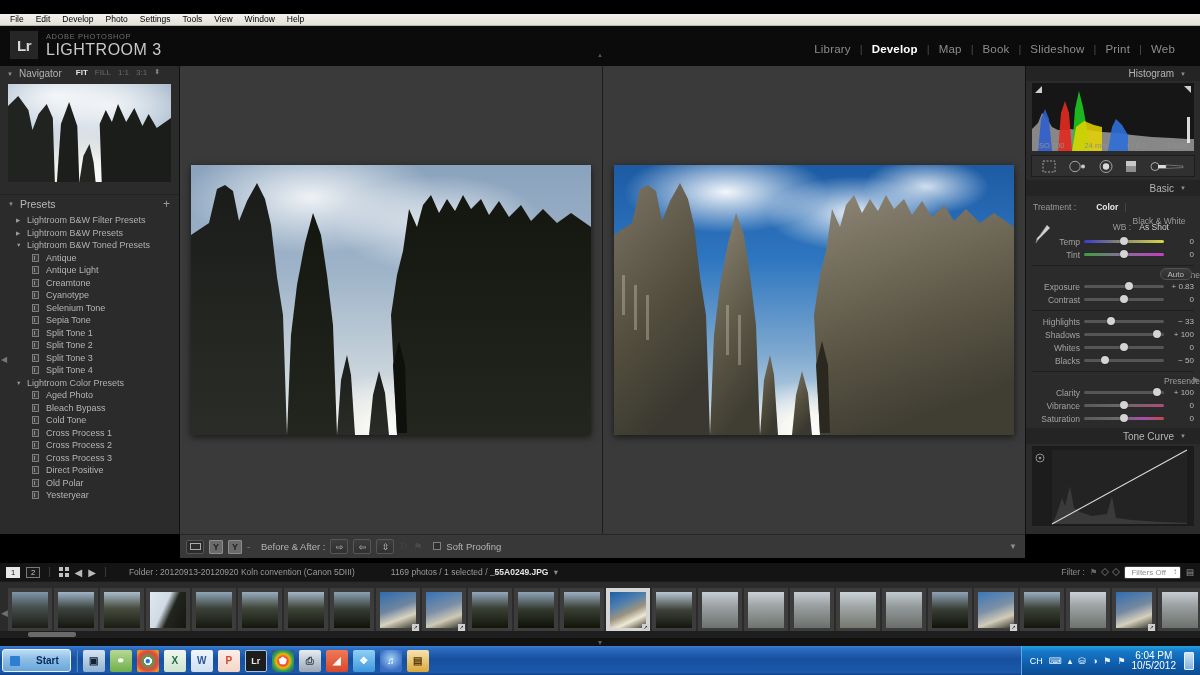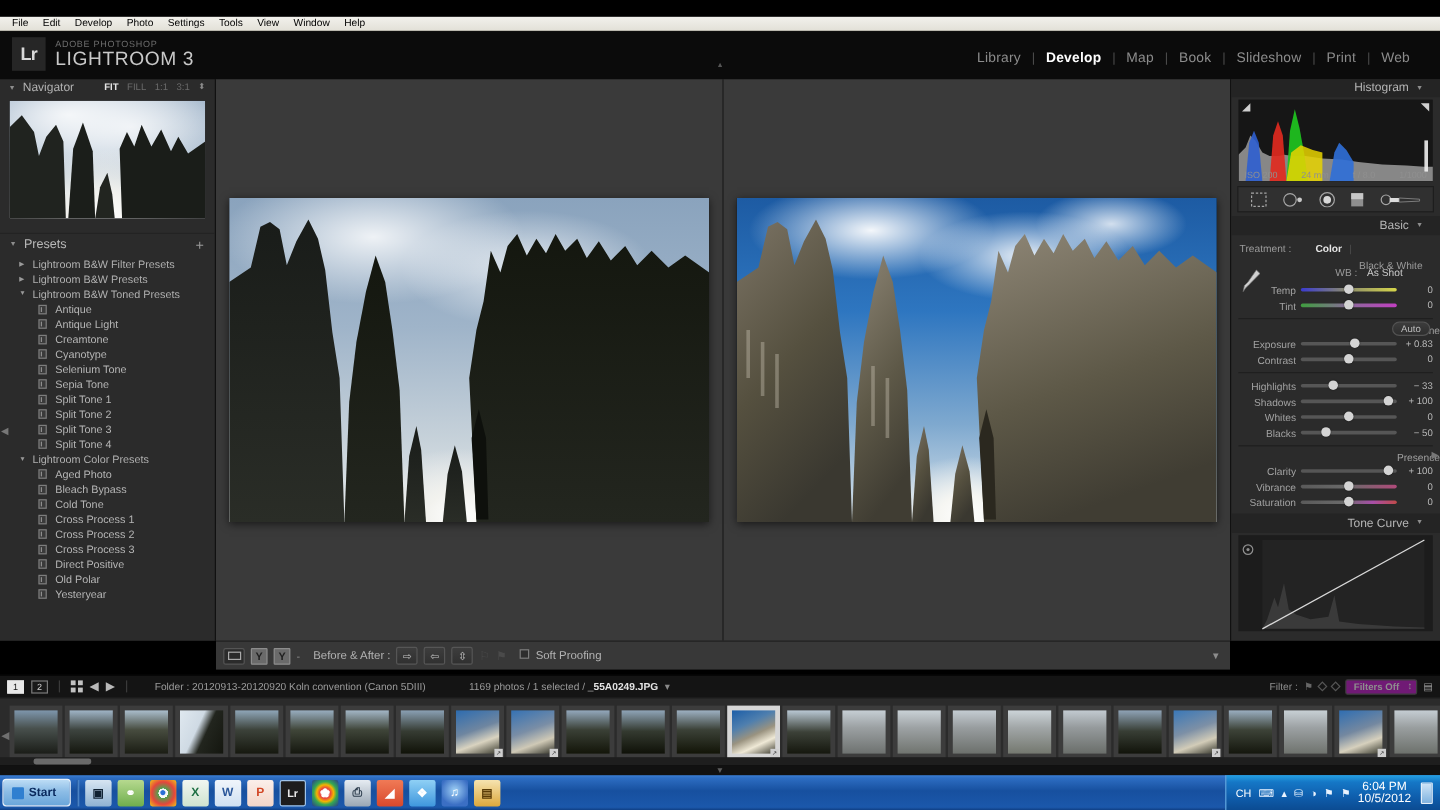--- a/index.html
+++ b/index.html
@@ -69,21 +69,21 @@
   
   .left-panel {
     position:absolute; left:0; top:66px; width:180px; height:468px;
     background:#2b2b2b; border-right:1px solid #111;
   }
   .panel-hdr {
     height:15px; display:flex; align-items:center; padding:0 7px;
     color:#b2b2b2; font-size:10px; position:relative;
   }
   .tri { font-size:6px; color:#8d8d8d; margin-right:6px; }
-  .nav-modes { position:absolute; right:8px; top:2px; display:flex; align-items:flex-start; gap:7px;}
+  .nav-modes { position:absolute; right:19px; top:2px; display:flex; align-items:flex-start; gap:7px;}
   .nav-modes span { font-size:8px; color:#6a6a6a; }
   .nav-modes span.on { color:#e4e4e4; font-weight:bold; }
   .nav-modes .updown { font-size:7px; color:#8a8a8a; }
 
   .nav-img {
     margin:3px 8px 0 8px; height:98px; background:#1b1b1b; overflow:hidden; position:relative;
   }
   .nav-scene { position:absolute; inset:0; }
 
   .presets-hdr {
@@ -269,22 +269,22 @@
   .fs-vbar { width:1px;height:10px;background:#3a3a3a; margin:0 3px;}
   .grid-ico { display:grid; grid-template-columns:repeat(2,4px); grid-gap:1.5px;}
   .grid-ico i { width:4px;height:4px;background:#c2c2c2; display:block;}
   .arr { color:#b9b9b9; font-size:10px; }
   .fs-info { color:#9a9a9a; font-size:8.5px; margin-left:14px; }
   .fs-count { color:#9a9a9a; font-size:8.5px; margin-left:30px; }
   .fs-count b { color:#e4e4e4; }
   .fs-filter { margin-left:auto; display:flex; align-items:center; gap:5px; color:#8e8e8e; font-size:8.5px;}
   .diamond { width:6px;height:6px;border:1px solid #555; transform:rotate(45deg);}
   .filter-sel {
-    background:#701a75; border:1px solid #3d3d3d; color:#8e8e8e; font-size:8px;
-    padding:1px 14px 1px 6px; position:relative; border-radius:2px;font-weight:bold;
+    background:#ffffff; border:1px solid #3d3d3d; color:#8e8e8e; font-size:8px;
+    padding:1px 14px 1px 6px; position:relative; border-radius:2px;
   }
   .filter-sel:after{content:"\2195";position:absolute;right:3px;top:0px;font-size:8px;color:#8e8e8e;}
 
   
   .filmstrip {
     position:absolute; left:0; top:581px; width:1200px; height:56px;
     background:#2b2b2b; display:flex; align-items:center; padding-left:8px;
     overflow:hidden; border-top:1px solid #1b1b1b;
   }
   .thumb {
@@ -322,21 +322,21 @@
   
   .taskbar {
     position:absolute; left:0; bottom:0; width:1200px; height:29px;
     background:linear-gradient(to bottom,#3c7fd4 0%,#2d6dc2 8%,#17509f 45%,#1b58ab 92%,#0f3f85 100%);
     display:flex; align-items:center;
   }
   .start {
     margin-left:2px; height:23px; padding:0 11px 0 7px;
     background:linear-gradient(to bottom,#bcdcf5,#8dbde6 45%,#6aa6da);
     border:1px solid #e8f2fb; border-radius:3px;
-    display:flex; align-items:center; gap:4px; color:#0a2a5e;
+    display:flex; align-items:center; gap:16px; color:#0a2a5e;
     font-size:10px; font-weight:bold;
   }
   .start .flagico { width:10px;height:10px;background:#2f7fd0; border-radius:1px;}
   .qsep { width:2px; height:22px; margin:0 5px;
           background:linear-gradient(to right,#1a4e96,#5d98d8); }
   .qico {
     width:22px; height:22px; margin-right:5px; border-radius:2px;
     display:flex; align-items:center; justify-content:center;
     font-size:10px; font-weight:bold; color:#fff;
   }

